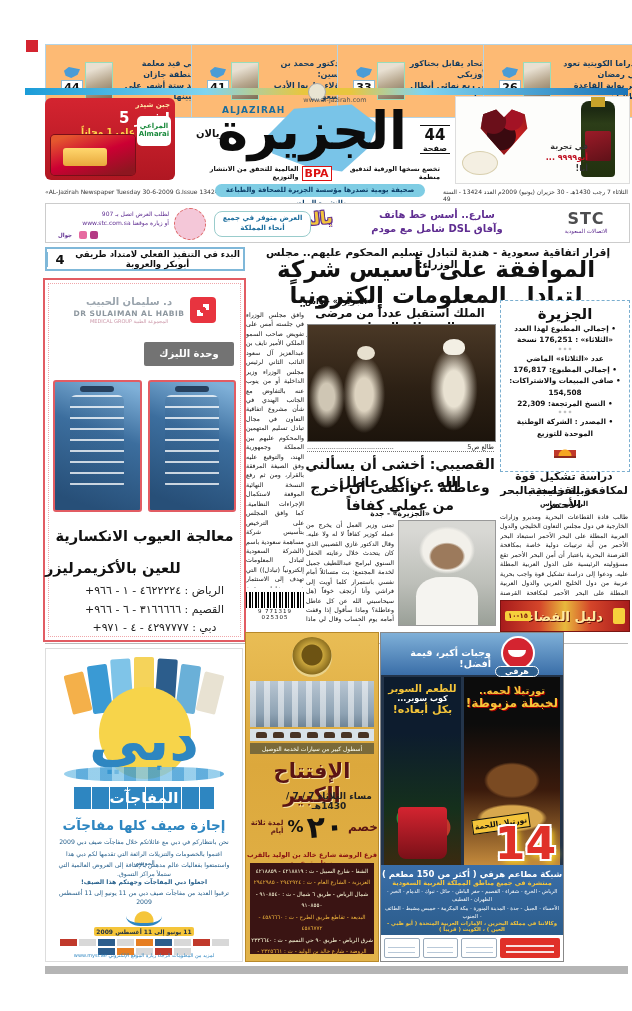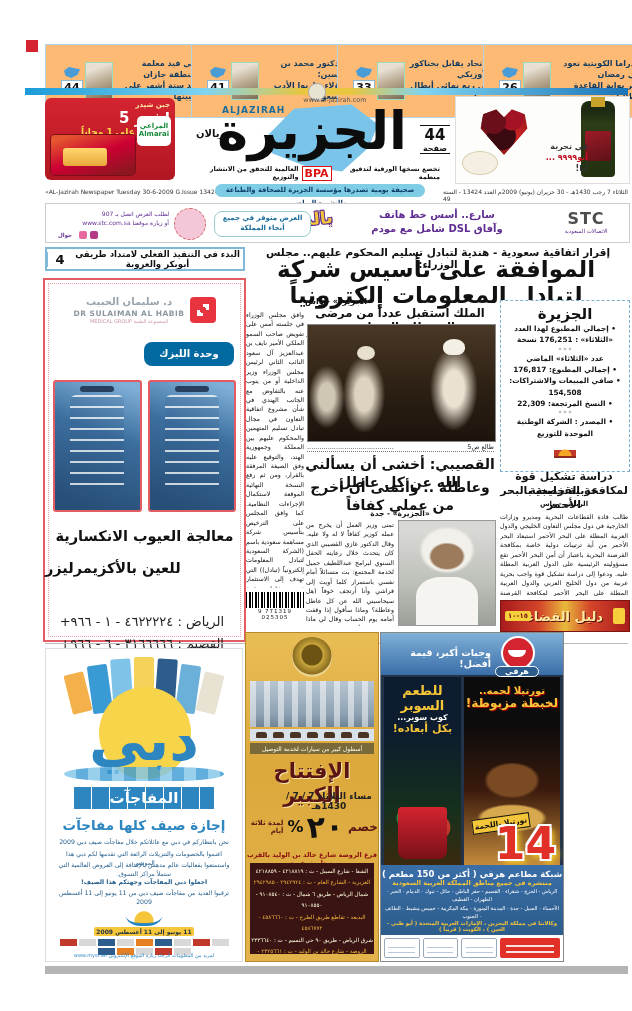--- a/index.html
+++ b/index.html
@@ -98,31 +98,31 @@
   .habib-inner{position:absolute;inset:3px;border:1px dotted #f0a6aa;}
   .habib-logo-row{position:absolute;right:6px;top:16px;left:6px;display:flex;direction:rtl;align-items:center;gap:5px;justify-content:center;}
   .habib-mark{width:26px;height:26px;background:#e8343f;border-radius:4px;position:relative;flex:none;}
   .habib-mark:before{content:"";position:absolute;inset:7px;background:
      radial-gradient(circle at 50% 50%, #e8343f 3px, transparent 3px),
      conic-gradient(#fff 0 25%,#e8343f 0 50%,#fff 0 75%,#e8343f 0);}
   .habib-names{text-align:center;line-height:1.25;}
   .habib-names .a{font-size:10px;font-weight:bold;color:#9aa4ad;}
   .habib-names .e{font-size:7.5px;letter-spacing:.5px;color:#8d979f;font-weight:bold;}
   .habib-names .s{font-size:5px;color:#c9a;}
-  .lasik{position:absolute;right:10px;top:62px;width:90px;height:24px;background:#0369a1;color:#fff;
-    font-size:10px;font-weight:bold;text-align:center;line-height:24px;direction:rtl;border-radius:8px;}
+  .lasik{position:absolute;right:10px;top:62px;width:90px;height:24px;background:#737373;color:#fff;
+    font-size:10px;font-weight:bold;text-align:center;line-height:24px;direction:rtl;border-radius:2px;}
   .phone-imgs{position:absolute;left:8px;top:100px;right:8px;display:flex;gap:6px;}
   .phone{flex:1;height:128px;border:2px solid #e25c63;border-radius:3px;background:
     linear-gradient(200deg,#7fb0d8 5%,#3c6e9e 40%,#274f78 90%);position:relative;overflow:hidden;}
   .phone:before{content:"";position:absolute;left:18%;top:10%;width:64%;height:74%;border-radius:6px;
     background:repeating-linear-gradient(180deg,rgba(255,255,255,.75) 0 2px,rgba(40,80,120,.15) 2px 11px);}
   .phone:after{content:"";position:absolute;left:30%;top:3%;width:40%;height:6px;border-radius:3px;background:#26405e;}
   .habib-line1{position:absolute;left:0;right:0;top:248px;font-size:14.5px;font-weight:bold;text-align:center;direction:rtl;}
   .habib-line2{position:absolute;left:0;right:0;top:280px;font-size:14.5px;font-weight:bold;text-align:left;direction:rtl;}
-  .habib-tels{position:absolute;right:20px;top:331px;font-size:13px;direction:rtl;text-align:center;line-height:1.7;color:#222;}
+  .habib-tels{position:absolute;right:20px;top:302px;font-size:11px;direction:rtl;text-align:center;line-height:1.7;color:#222;}
 
   
   .dateline-main{position:absolute;left:305px;top:297px;font-size:8px;font-weight:bold;direction:rtl;}
   .narrow-col{position:absolute;left:246px;top:310px;width:58px;height:278px;font-size:6.3px;line-height:1.5;direction:rtl;}
   .subhead{position:absolute;left:306px;top:306px;width:188px;font-size:11.5px;font-weight:900;direction:rtl;text-align:center;border-bottom:1px solid #999;padding-bottom:2px;}
   .king-photo{position:absolute;left:307px;top:324px;width:187px;height:116px;background:
     radial-gradient(ellipse 34px 60px at 78% 55%,#e9e2d2 30%,transparent 70%),
     radial-gradient(ellipse 30px 55px at 30% 60%,#ddd3c0 30%,transparent 70%),
     radial-gradient(ellipse 26px 45px at 10% 62%,#cfc6b4 30%,transparent 70%),
     linear-gradient(180deg,#4a3826 0%,#2c2014 55%,#1c140c 100%);
@@ -225,21 +225,21 @@
   .h-slogan{position:absolute;right:72px;top:14px;left:4px;color:#fff;font-size:9.5px;font-weight:bold;direction:rtl;text-align:right;}
   .h-panels{position:absolute;left:3px;right:3px;top:44px;bottom:96px;display:flex;gap:3px;}
   .h-left{flex:4;background:
      radial-gradient(circle at 30% 75%,#2e8b3d 10px,transparent 11px),
      radial-gradient(circle at 70% 80%,#c0392b 12px,transparent 13px),
      linear-gradient(180deg,#0d1c2e 30%,#15301c 70%,#3a2a10);position:relative;}
   .h-right{flex:5;background:
      radial-gradient(ellipse 40px 26px at 50% 55%,#7a4a22 60%,transparent 70%),
      radial-gradient(ellipse 50px 20px at 50% 75%,#d8a84e 60%,transparent 70%),
      linear-gradient(180deg,#0c0c0c 25%,#3a1a0c 60%,#c48a3c);position:relative;}
-  .h-ll1{color:#f5c53a;font-size:13px;font-weight:900;text-align:center;direction:rtl;margin-top:6px;}
+  .h-ll1{color:#f5c53a;font-size:10px;font-weight:900;text-align:center;direction:rtl;margin-top:6px;}
   .h-ll2{color:#fff;font-size:8px;font-weight:bold;text-align:center;direction:rtl;}
   .h-ll3{color:#f5c53a;font-size:11px;font-weight:900;text-align:center;direction:rtl;}
   .h-cup{position:absolute;left:18%;bottom:6px;width:64%;height:52px;background:linear-gradient(180deg,#d42430,#7a1018);border-radius:4px 4px 8px 8px;}
   .h-rl1{color:#f5c53a;font-size:10px;font-weight:900;text-align:center;direction:rtl;margin-top:8px;text-shadow:1px 1px 0 #a00;}
   .h-rl2{color:#f5c53a;font-size:12px;font-weight:900;text-align:center;direction:rtl;text-shadow:1px 1px 0 #a00;}
   .h-sign{position:absolute;left:8px;bottom:34px;width:56px;background:#f5c53a;color:#111;font-size:7.5px;font-weight:900;
      text-align:center;transform:rotate(-8deg);direction:rtl;border:1px solid #111;padding:2px 0;line-height:1.25;}
   .h-14{position:absolute;right:4px;bottom:-4px;font-size:44px;font-weight:900;color:#e03028;
      text-shadow:2px 2px 0 #fff,-2px -2px 0 #fff,2px -2px 0 #fff,-2px 2px 0 #fff,4px 4px 6px #f9d423;}
   .h-bottom{position:absolute;left:0;right:0;bottom:26px;height:70px;background:linear-gradient(180deg,#3a6ea8,#2c5d8c);text-align:center;direction:rtl;}

